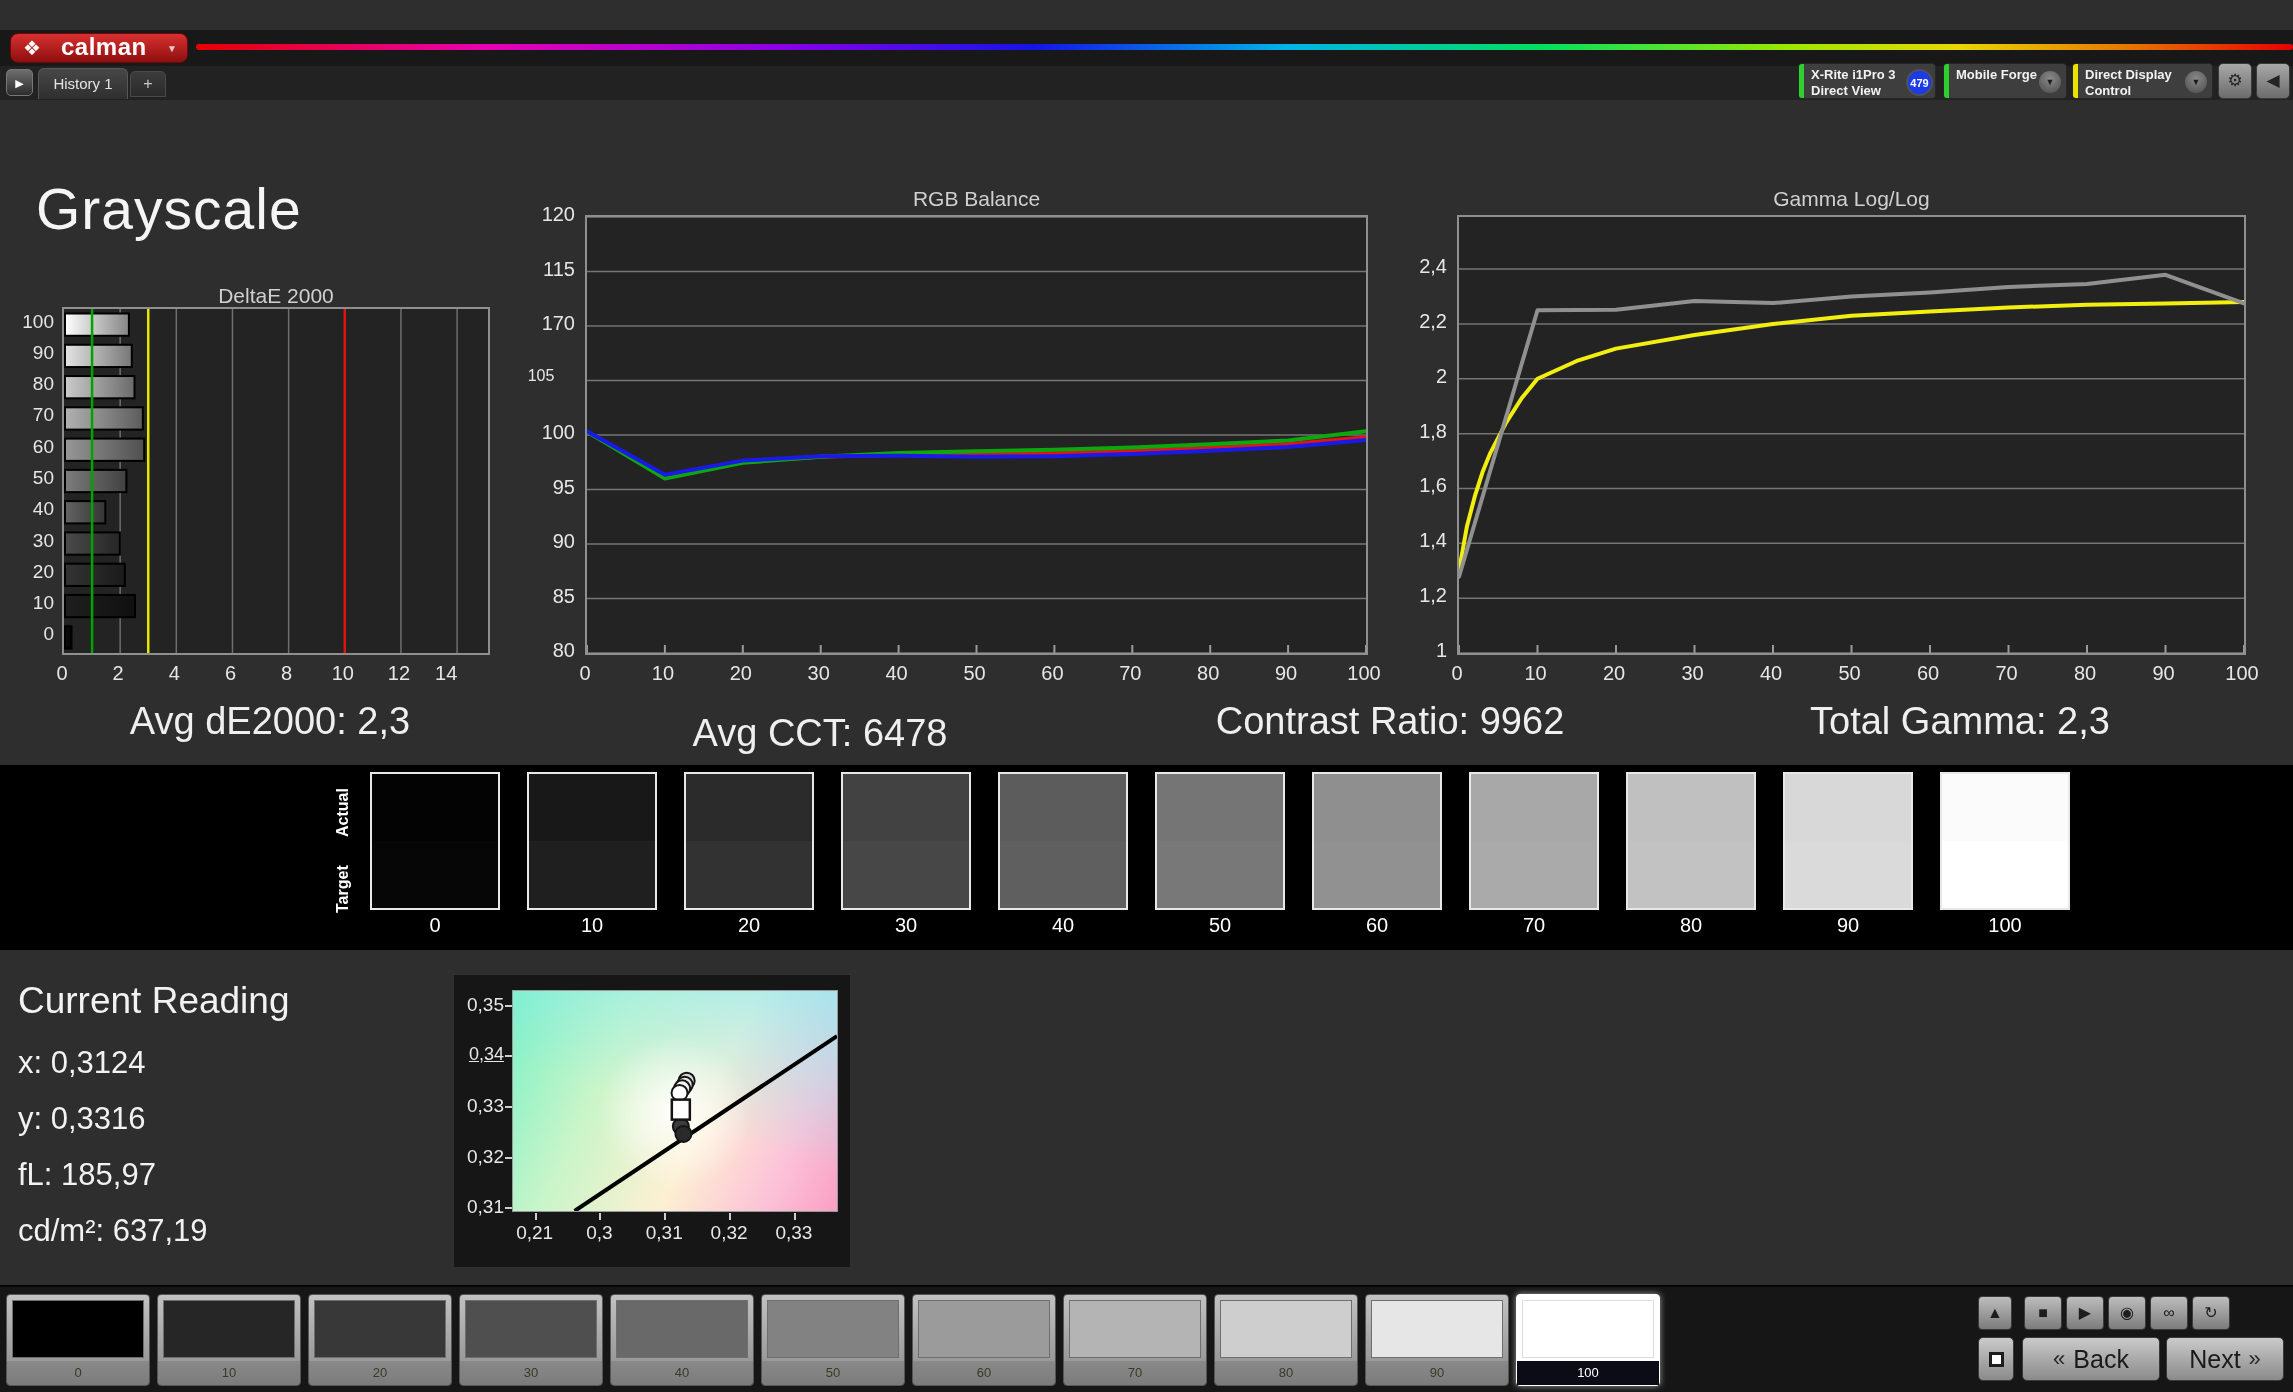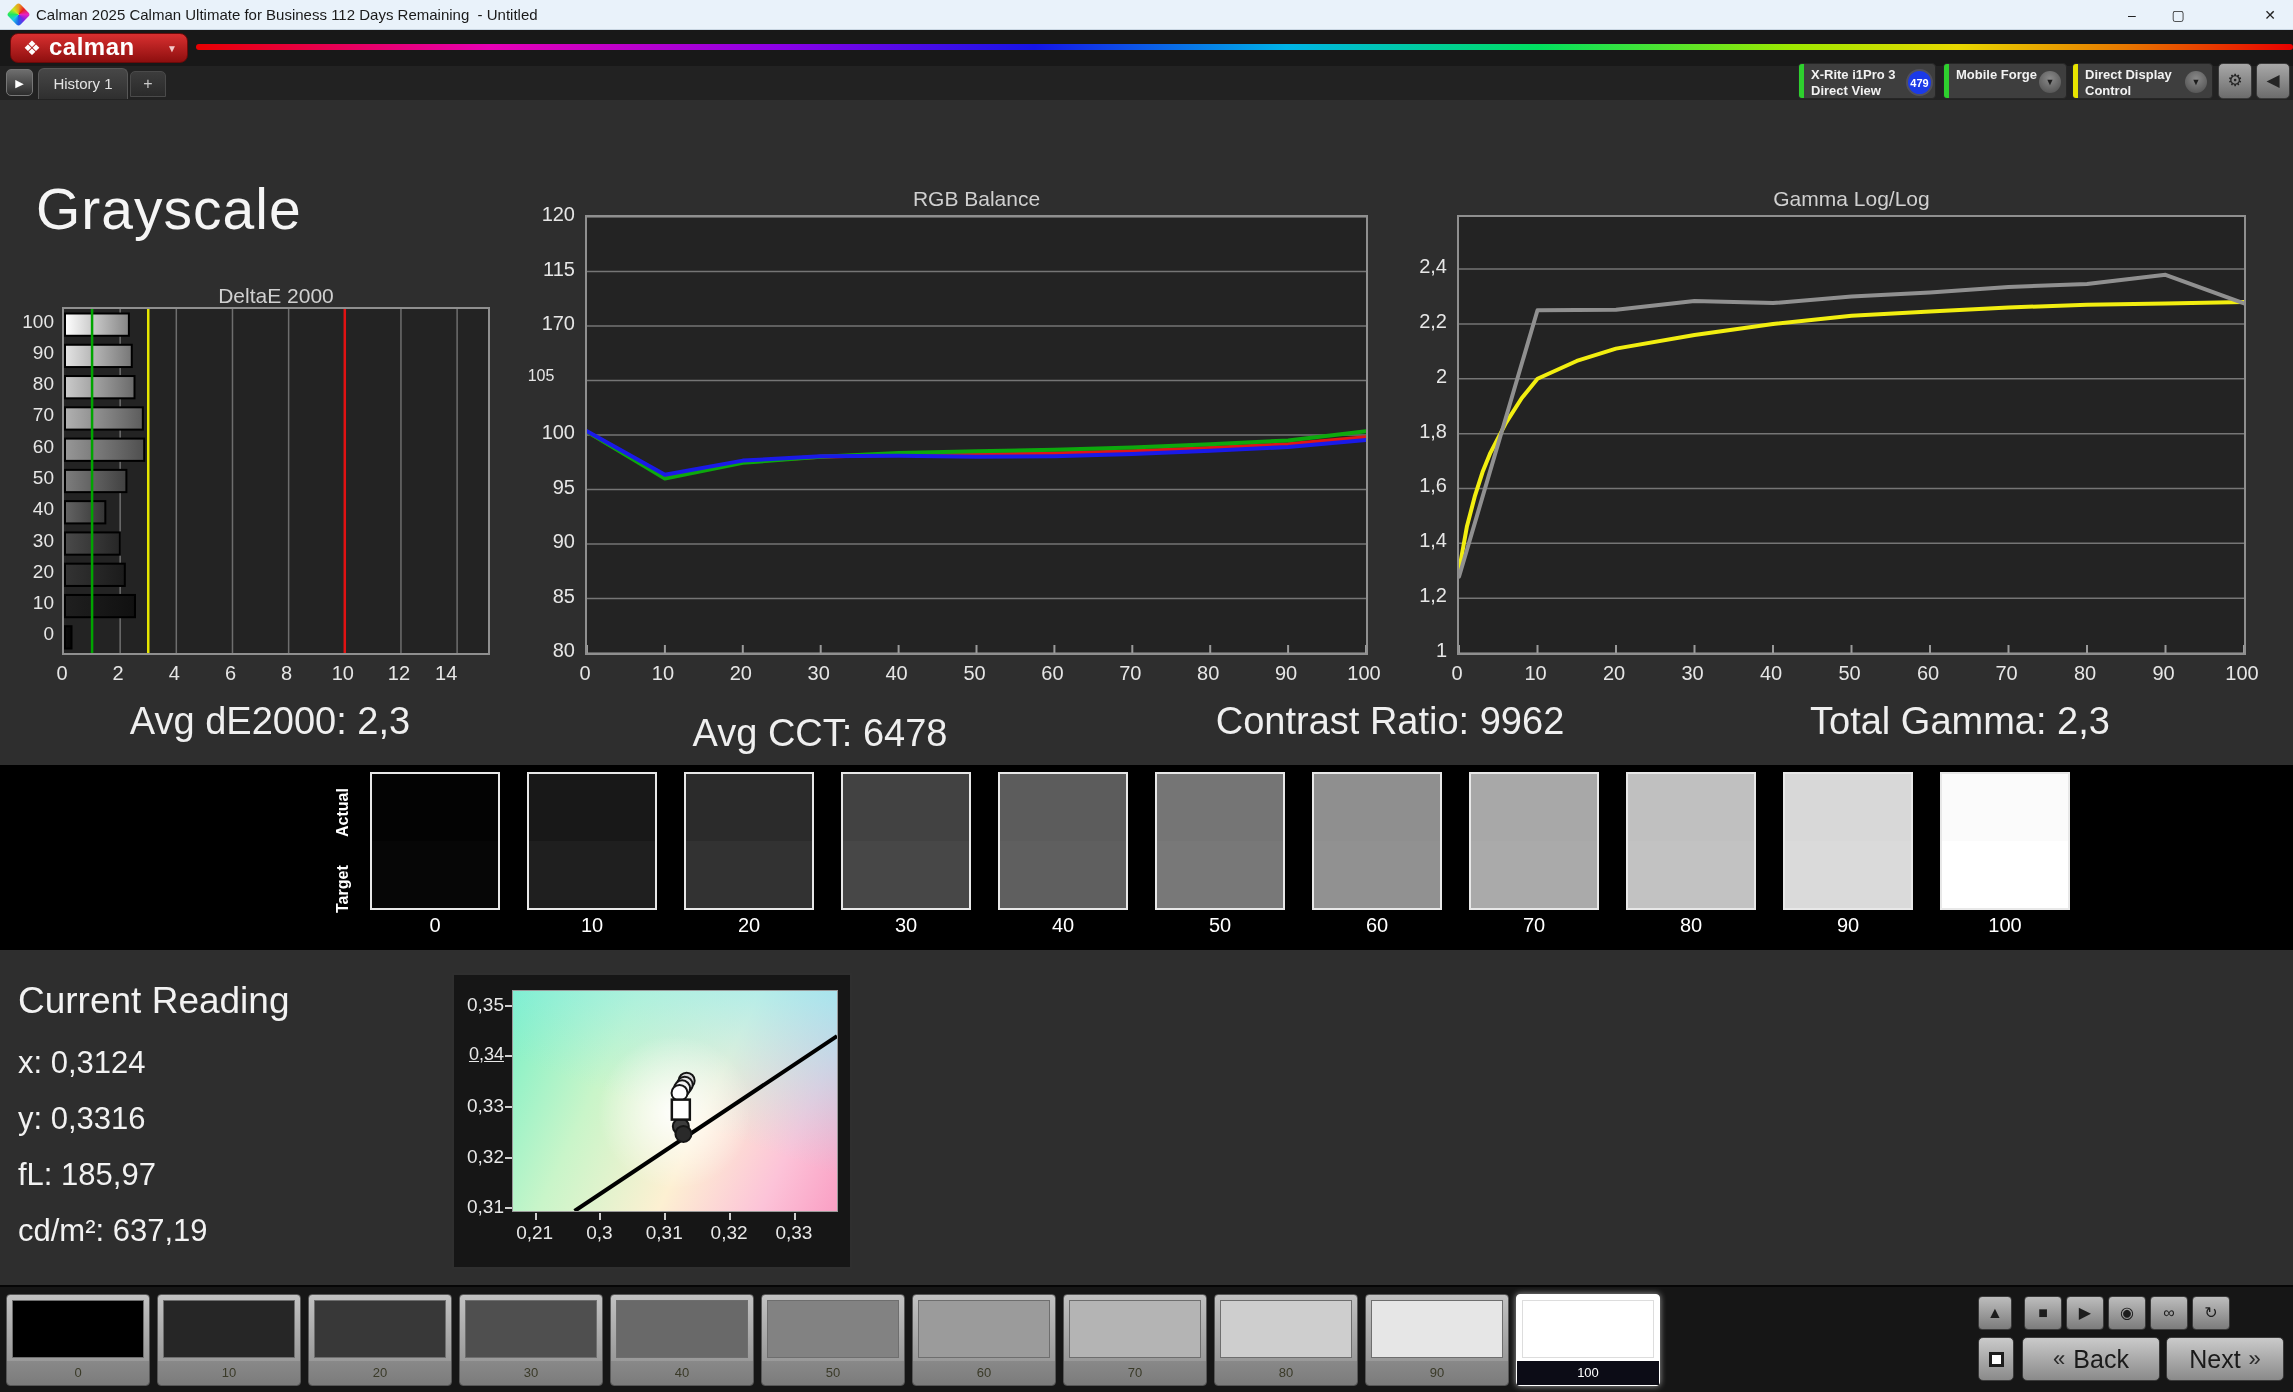--- a/index.html
+++ b/index.html
@@ -12,21 +12,21 @@
     background:conic-gradient(#e82020,#e820c0,#8020e8,#2060e8,#20c8e8,#20e860,#c8e820,#e8a020,#e82020);}
   .win-title{position:absolute;left:36px;top:6px;font-size:15px;color:#1a1a1a;white-space:pre;}
   .win-btn{position:absolute;top:0;width:46px;height:30px;text-align:center;line-height:30px;font-size:14px;color:#222;}
   .win-btn.min{right:138px;} .win-btn.max{right:92px;} .win-btn.x2{right:0;}
 
   
   .brandbar{position:absolute;left:0;top:30px;width:2293px;height:36px;background:#181818;}
   .logo-btn{position:absolute;left:10px;top:3px;width:178px;height:30px;border-radius:8px;
     background:linear-gradient(#d93030,#8e0f0f);border:1px solid #6b0a0a;display:flex;align-items:center;}
   .logo-diamond{color:#fff;font-size:20px;margin-left:12px;line-height:1;}
-  .logo-text{color:#fff;font-size:24px;font-weight:700;letter-spacing:.5px;margin-left:8px;margin-top:-3px;}
+  .logo-text{color:#fff;font-size:24px;font-weight:700;letter-spacing:.5px;margin-left:20px;margin-top:-3px;}
   .logo-caret{margin-left:auto;margin-right:10px;color:#f3caca;font-size:10px;}
   .rainbow{position:absolute;left:196px;top:14px;width:2097px;height:6px;border-radius:3px;
     background:linear-gradient(to right,#e80000 0%,#e800b4 14%,#8a00e8 28%,#1414e8 40%,#00b4e8 52%,#00e060 64%,#9ce800 76%,#e8d800 84%,#e87800 92%,#e80000 100%);}
 
   
   .tabbar{position:absolute;left:0;top:66px;width:2293px;height:34px;background:#222;}
   .tab-play{position:absolute;left:6px;top:3px;width:27px;height:27px;border-radius:5px;border:1px solid #777;
     background:linear-gradient(#6e6e6e,#2c2c2c);color:#fff;font-size:11px;text-align:center;line-height:26px;}
   .tab-history{position:absolute;left:38px;top:2px;width:90px;height:31px;border-radius:6px 6px 0 0;border:1px solid #585858;border-bottom:none;
     background:linear-gradient(#474747,#2f2f2f);color:#e3e3e3;font-size:15px;text-align:center;line-height:29px;}
@@ -84,27 +84,20 @@
   .navbtn{position:absolute;top:50px;height:44px;border-radius:5px;border:1px solid #3a3a3a;
     background:linear-gradient(#cacaca,#8a8a8a);color:#1a1a1a;font-size:25px;display:flex;align-items:center;justify-content:center;gap:8px;}
   .chev{font-size:22px;color:#2a2a2a;}
   .pat-ico{display:inline-block;width:15px;height:15px;background:#fff;border:3px solid #1d1d1d;vertical-align:middle;}
 </style>
 </head>
 <body>
 
 <div class="app">
 
-  <div class="titlebar">
-    <div class="app-icon"></div>
-    <div class="win-title">Calman 2025 Calman Ultimate for Business 112 Days Remaining  - Untitled</div>
-    <div class="win-btn min">–</div>
-    <div class="win-btn max">▢</div>
-    <div class="win-btn x2">✕</div>
-  </div>
 
   <div class="brandbar">
     <div class="logo-btn">
       <span class="logo-diamond">❖</span>
       <span class="logo-text">calman</span>
       <span class="logo-caret">▼</span>
     </div>
     <div class="rainbow"></div>
   </div>
 

